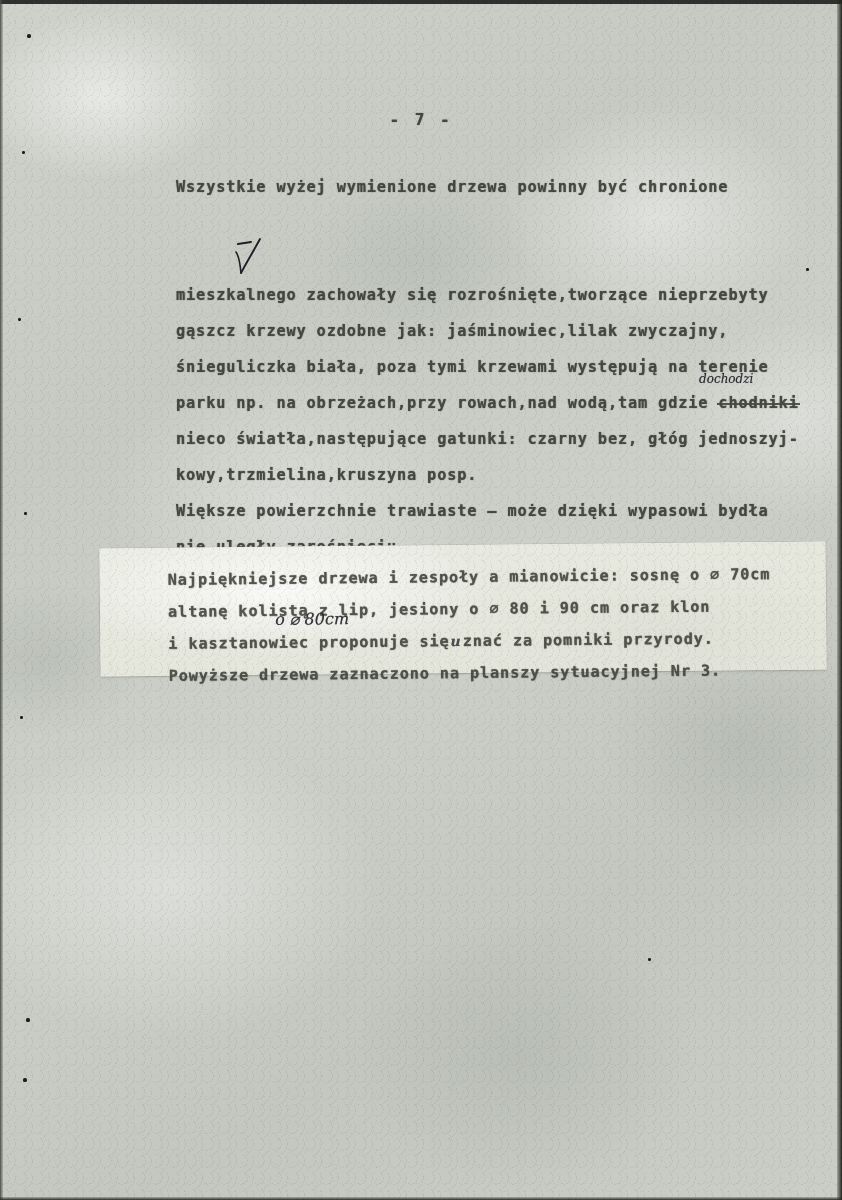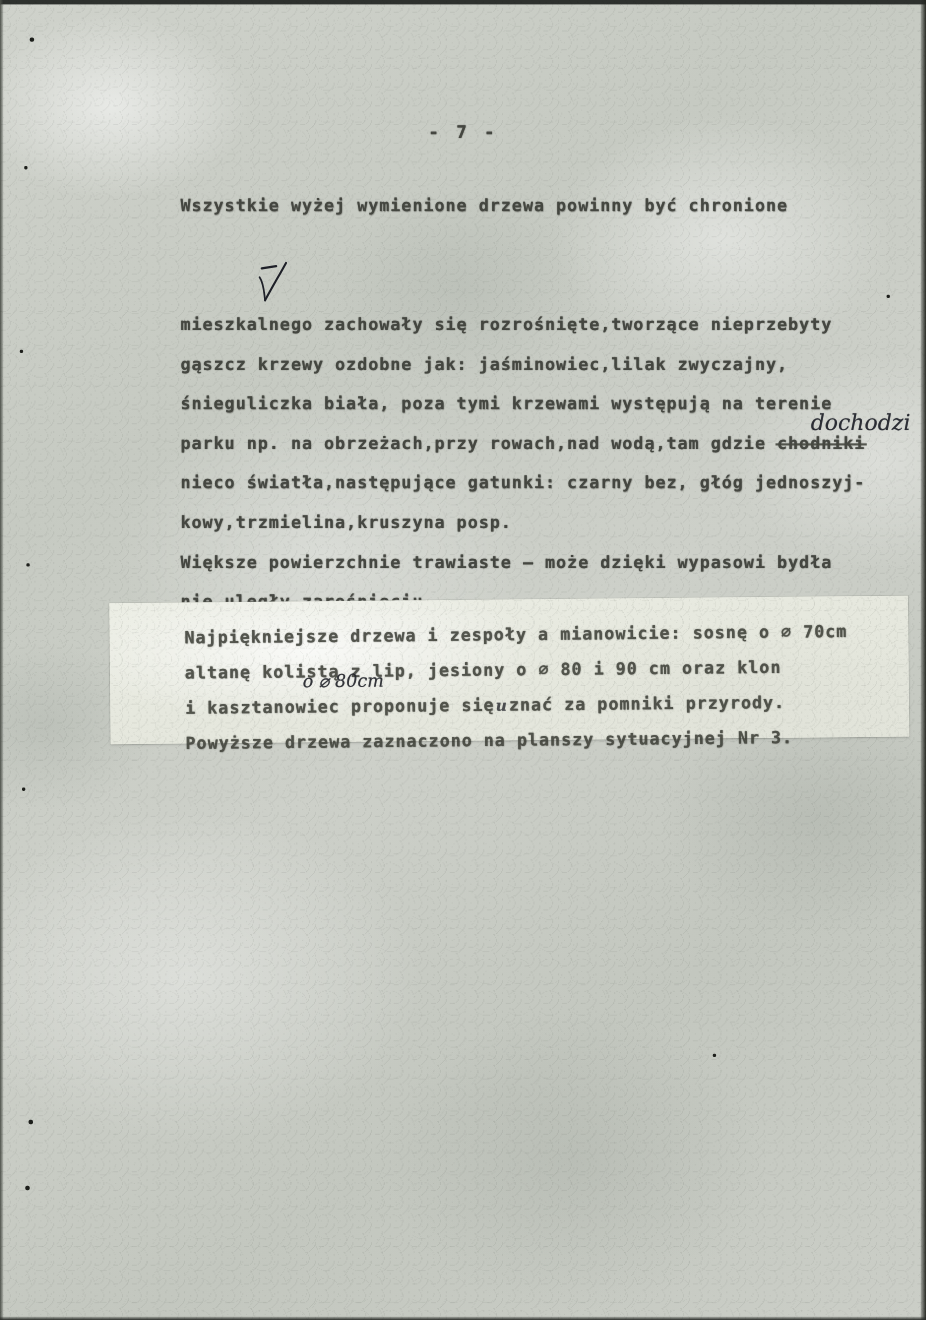--- a/index.html
+++ b/index.html
@@ -75,21 +75,21 @@
   #page-number {
     left: 0;
     top: 110px;
     width: 842px;
     text-align: center;
     font-size: 16px;
     letter-spacing: 3px;
   }
 
   .body-line {
-    left: 164px;
+    left: 176px;
   }
 
   
   .struck {
     position: relative;
   }
   .struck::after {
     content: "";
     position: absolute;
     left: -1px; right: -1px;
@@ -186,21 +186,21 @@
   <div class="typed body-line" style="top:394px;"><span>parku np. na obrzeżach,przy rowach,nad wodą,tam gdzie </span><span class="struck">chodniki</span></div>
 
   <div class="typed body-line" style="top:430px;">nieco światła,następujące gatunki: czarny bez, głóg jednoszyj-</div>
 
   <div class="typed body-line" style="top:466px;">kowy,trzmielina,kruszyna posp.</div>
 
   <div class="typed body-line" style="top:502px;">Większe powierzchnie trawiaste – może dzięki wypasowi bydła</div>
 
   <div class="typed body-line" style="top:538px;">nie uległy zarośnięciu.</div>
 
-  <div class="hand" style="left:737px; top:372px; font-size:20px;">dochodzi</div>
+  <div class="hand" style="left:699px; top:372px; font-size:12px;">dochodzi</div>
 
   <svg id="insert-caret" viewBox="0 0 40 42">
     <path d="M6 8 L19 6" stroke="#1e2028" stroke-width="2.1" fill="none" stroke-linecap="round"></path>
     <path d="M28 3 C22 14, 16 24, 9 37" stroke="#1e2028" stroke-width="1.9" fill="none" stroke-linecap="round"></path>
     <path d="M4 16 C8 22, 8 30, 9 37" stroke="#1e2028" stroke-width="1.6" fill="none" stroke-linecap="round"></path>
   </svg>
 
   <div id="paste-strip">
     <div class="strip-grain"></div>
 

